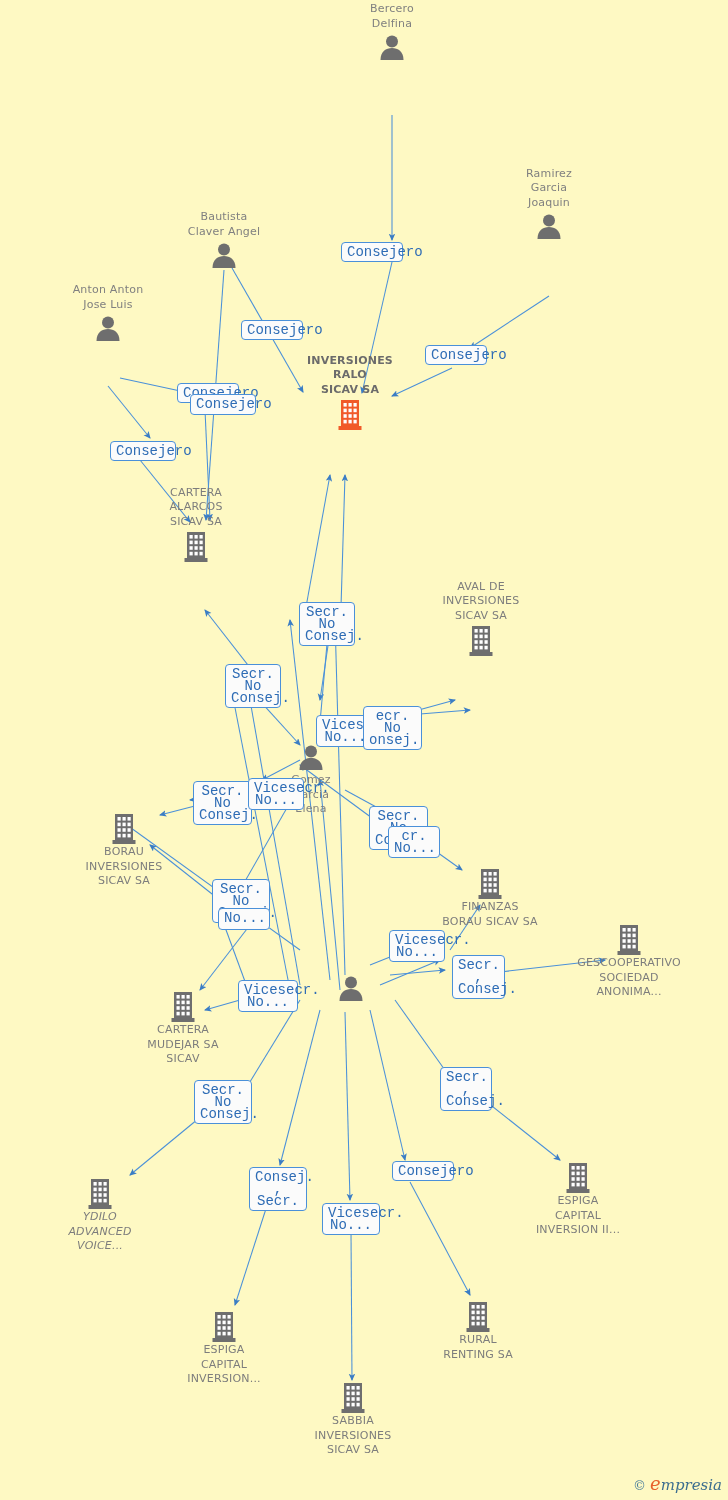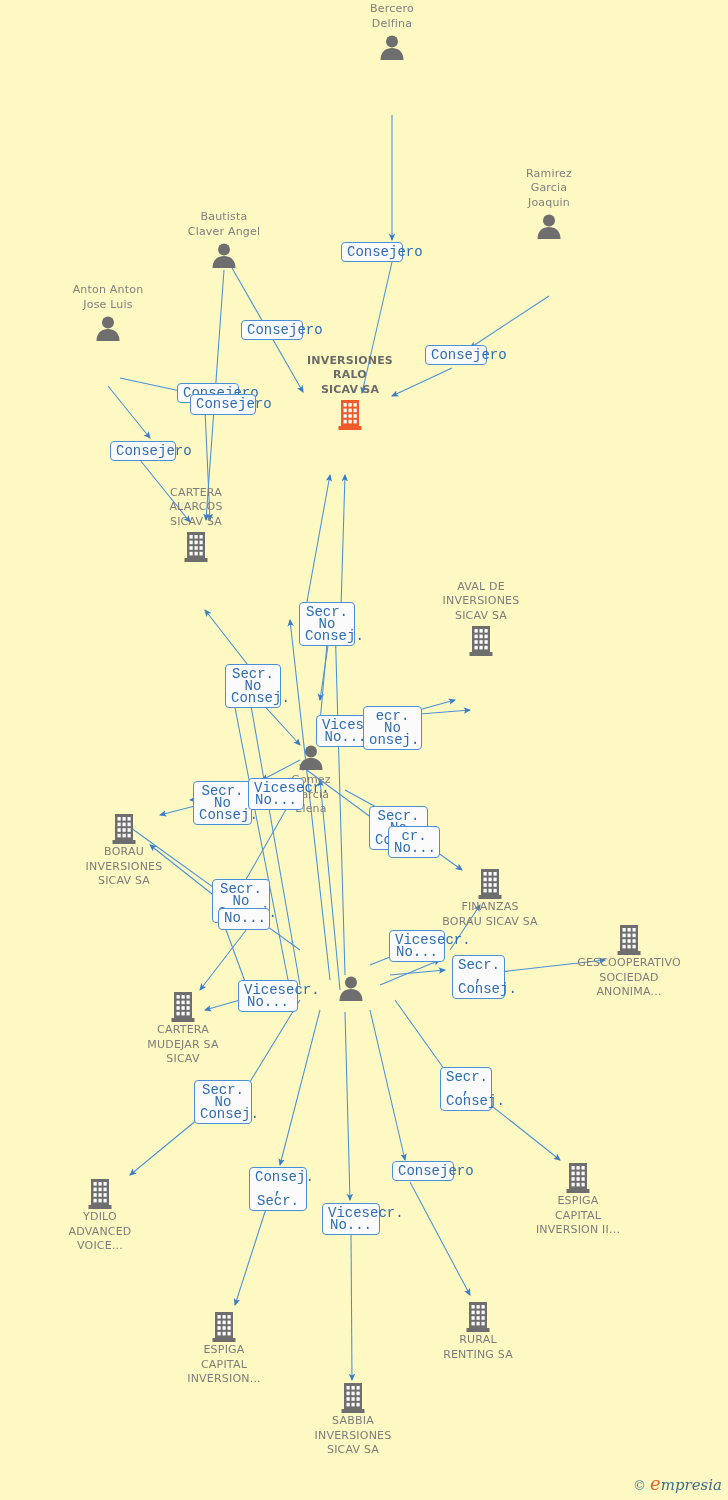--- a/index.html
+++ b/index.html
@@ -297,21 +297,21 @@
           <rect x="12.5" y="15.2" width="3.2" height="3.6" fill="#ffffff"></rect>
           <rect x="17.5" y="15.2" width="3.2" height="3.6" fill="#ffffff"></rect>
           <rect x="7.5" y="20.799999999999997" width="3.2" height="3.6" fill="#ffffff"></rect>
           <rect x="12.5" y="20.799999999999997" width="3.2" height="3.6" fill="#ffffff"></rect>
           <rect x="17.5" y="20.799999999999997" width="3.2" height="3.6" fill="#ffffff"></rect>
         </svg>
         <div class="cap">CARTERA
 MUDEJAR SA
 SICAV</div>
       </div>
-      <div class="node company" style="width: 150px; left: 25px; top: 1176px;">
+      <div class="node company" style="width: 150px; left: 25px; top: 1176px; font-style: italic;">
         <svg class="glyph" width="28" height="32" viewBox="0 0 28 32">
           <rect x="5" y="1" width="18" height="27" fill="#6e6e6e"></rect>
           <rect x="2.5" y="27" width="23" height="4" fill="#6e6e6e"></rect>
           <rect x="7.5" y="4" width="3.2" height="3.6" fill="#ffffff"></rect>
           <rect x="12.5" y="4" width="3.2" height="3.6" fill="#ffffff"></rect>
           <rect x="17.5" y="4" width="3.2" height="3.6" fill="#ffffff"></rect>
           <rect x="7.5" y="9.6" width="3.2" height="3.6" fill="#ffffff"></rect>
           <rect x="12.5" y="9.6" width="3.2" height="3.6" fill="#ffffff"></rect>
           <rect x="17.5" y="9.6" width="3.2" height="3.6" fill="#ffffff"></rect>
           <rect x="7.5" y="15.2" width="3.2" height="3.6" fill="#ffffff"></rect>

